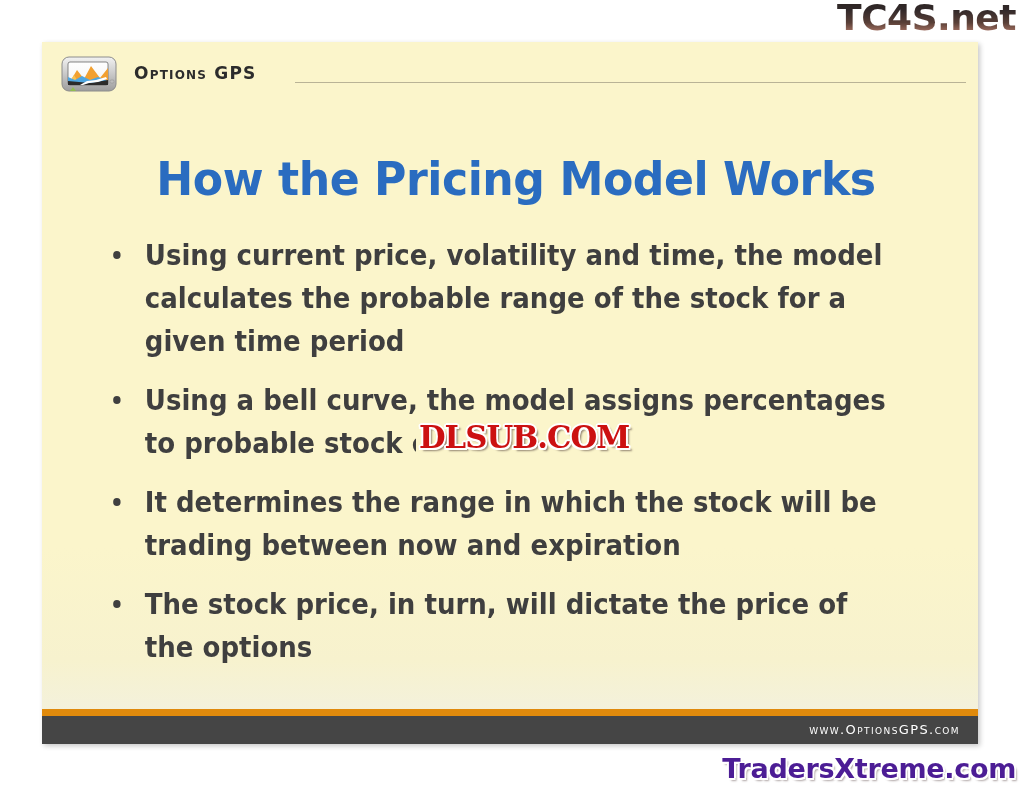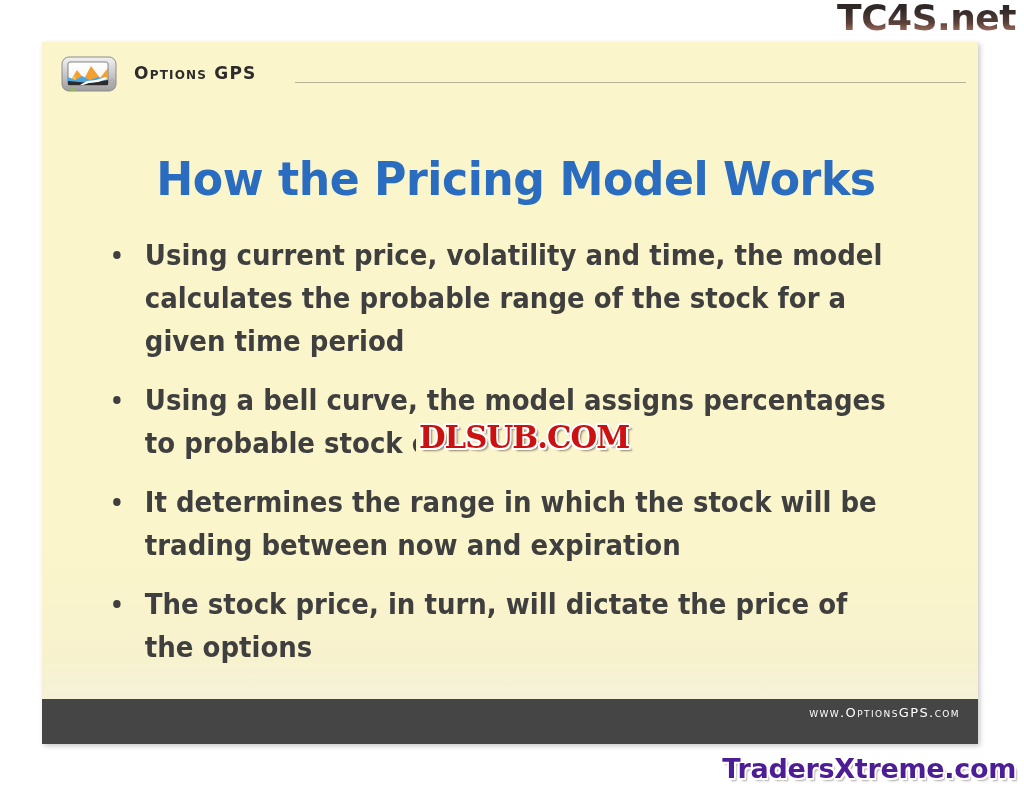--- a/index.html
+++ b/index.html
@@ -185,21 +185,21 @@
     bottom: 28px;
     width: 100%;
     height: 7px;
     background: #e08a0c;
   }
   .footer-bar {
     position: absolute;
     left: 0;
     bottom: 0;
     width: 100%;
-    height: 45px;
+    height: 28px;
     background: #454545;
   }
   .footer-url {
     position: absolute;
     right: 18px;
     top: 6px;
     font-family: "DejaVu Sans", sans-serif;
     font-weight: normal;
     font-size: 13px;
     font-variant: small-caps;

